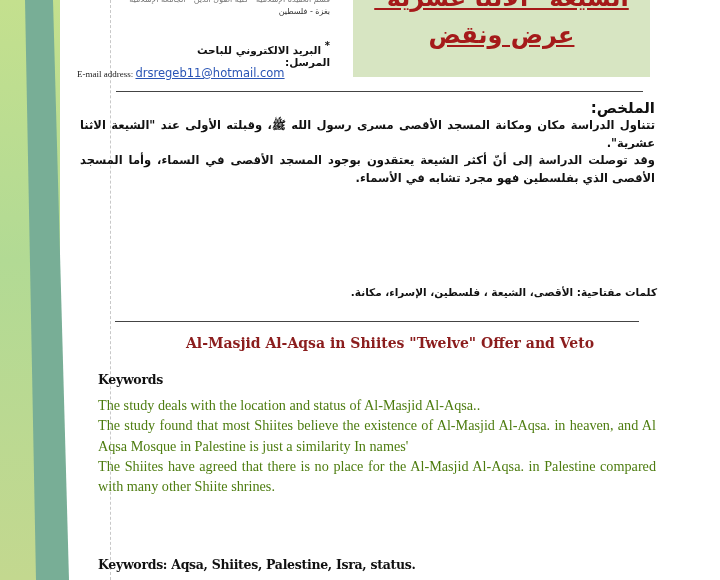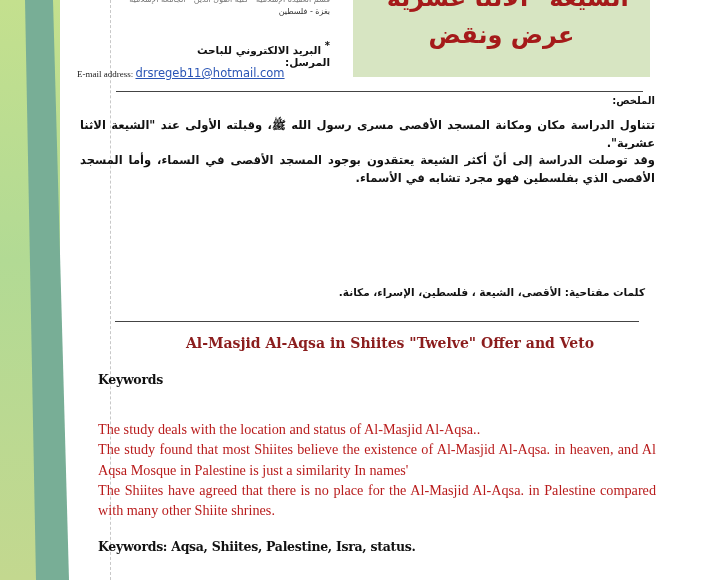--- a/index.html
+++ b/index.html
@@ -35,58 +35,59 @@
     font-family: "Liberation Serif", serif; color: #222;
   }
   .email-row a {
     font-family: "DejaVu Sans", sans-serif; font-size: 11.5px; color: #2a55b5;
     text-decoration: underline;
   }
   .title-box {
     position: absolute; left: 353px; top: 0; width: 297px; height: 77px;
     background: #d7e5c2; direction: rtl; text-align: center; color: #a51a1a;
     font-weight: bold;
+    text-decoration: underline;
   }
   .title-box .t1 { font-size: 24px; line-height: 24px; margin-top: -14px; }
   .title-box .t2 { font-size: 24px; line-height: 30px; margin-top: 10px; }
   .hr-top {
     position: absolute; left: 116px; top: 91px; width: 527px; height: 0;
     border-top: 1px solid #444;
   }
   .arabic {
     position: absolute; left: 80px; width: 575px; direction: rtl; text-align: justify;
     font-weight: bold; font-size: 11.5px; line-height: 17.5px; color: #111;
   }
-  .arabic.abs-head { top: 92px; font-size: 10px; }
+  .arabic.abs-head { top: 100px; font-size: 15px; }
   .arabic.abs-body { top: 117px; text-align-last: right; }
   .arabic p { margin: 0; }
   .ar-keywords {
-    position: absolute; top: 286px; left: 300px; width: 345px; direction: rtl;
+    position: absolute; top: 286px; left: 312px; width: 345px; direction: rtl;
     text-align: right; font-weight: bold; font-size: 10.5px;
   }
   .hr-mid {
     position: absolute; left: 115px; top: 321px; width: 524px; height: 0;
     border-top: 1px solid #444;
   }
   .en-title {
     position: absolute; top: 335px; left: 90px; width: 600px; text-align: center;
     font-family: "DejaVu Serif", serif; font-weight: bold; font-size: 14px; color: #8b1d1d;
   }
   .abstract-head {
     position: absolute; top: 372px; left: 98px; font-family: "DejaVu Serif", serif;
     font-weight: bold; font-size: 12.5px; letter-spacing: -0.3px;
   }
   .en-body {
     position: absolute; top: 395px; left: 98px; width: 558px;
     font-family: "Liberation Serif", serif; font-size: 14.2px; line-height: 20.3px;
-    text-align: justify; color: #b91c1c; margin-top: 24px;
+    text-align: justify; color: #4d7c0f;
   }
   .en-body p { margin: 0; }
   .en-keywords {
-    position: absolute; top: 539px; left: 98px; font-family: "DejaVu Serif", serif;
+    position: absolute; top: 557px; left: 98px; font-family: "DejaVu Serif", serif;
     font-weight: bold; font-size: 12.5px; letter-spacing: -0.3px;
   }
 </style>
 </head>
 <body>
 
 <div class="strip-light"></div>
 <div class="strip-teal"></div>
 <div class="guide"></div>
 

